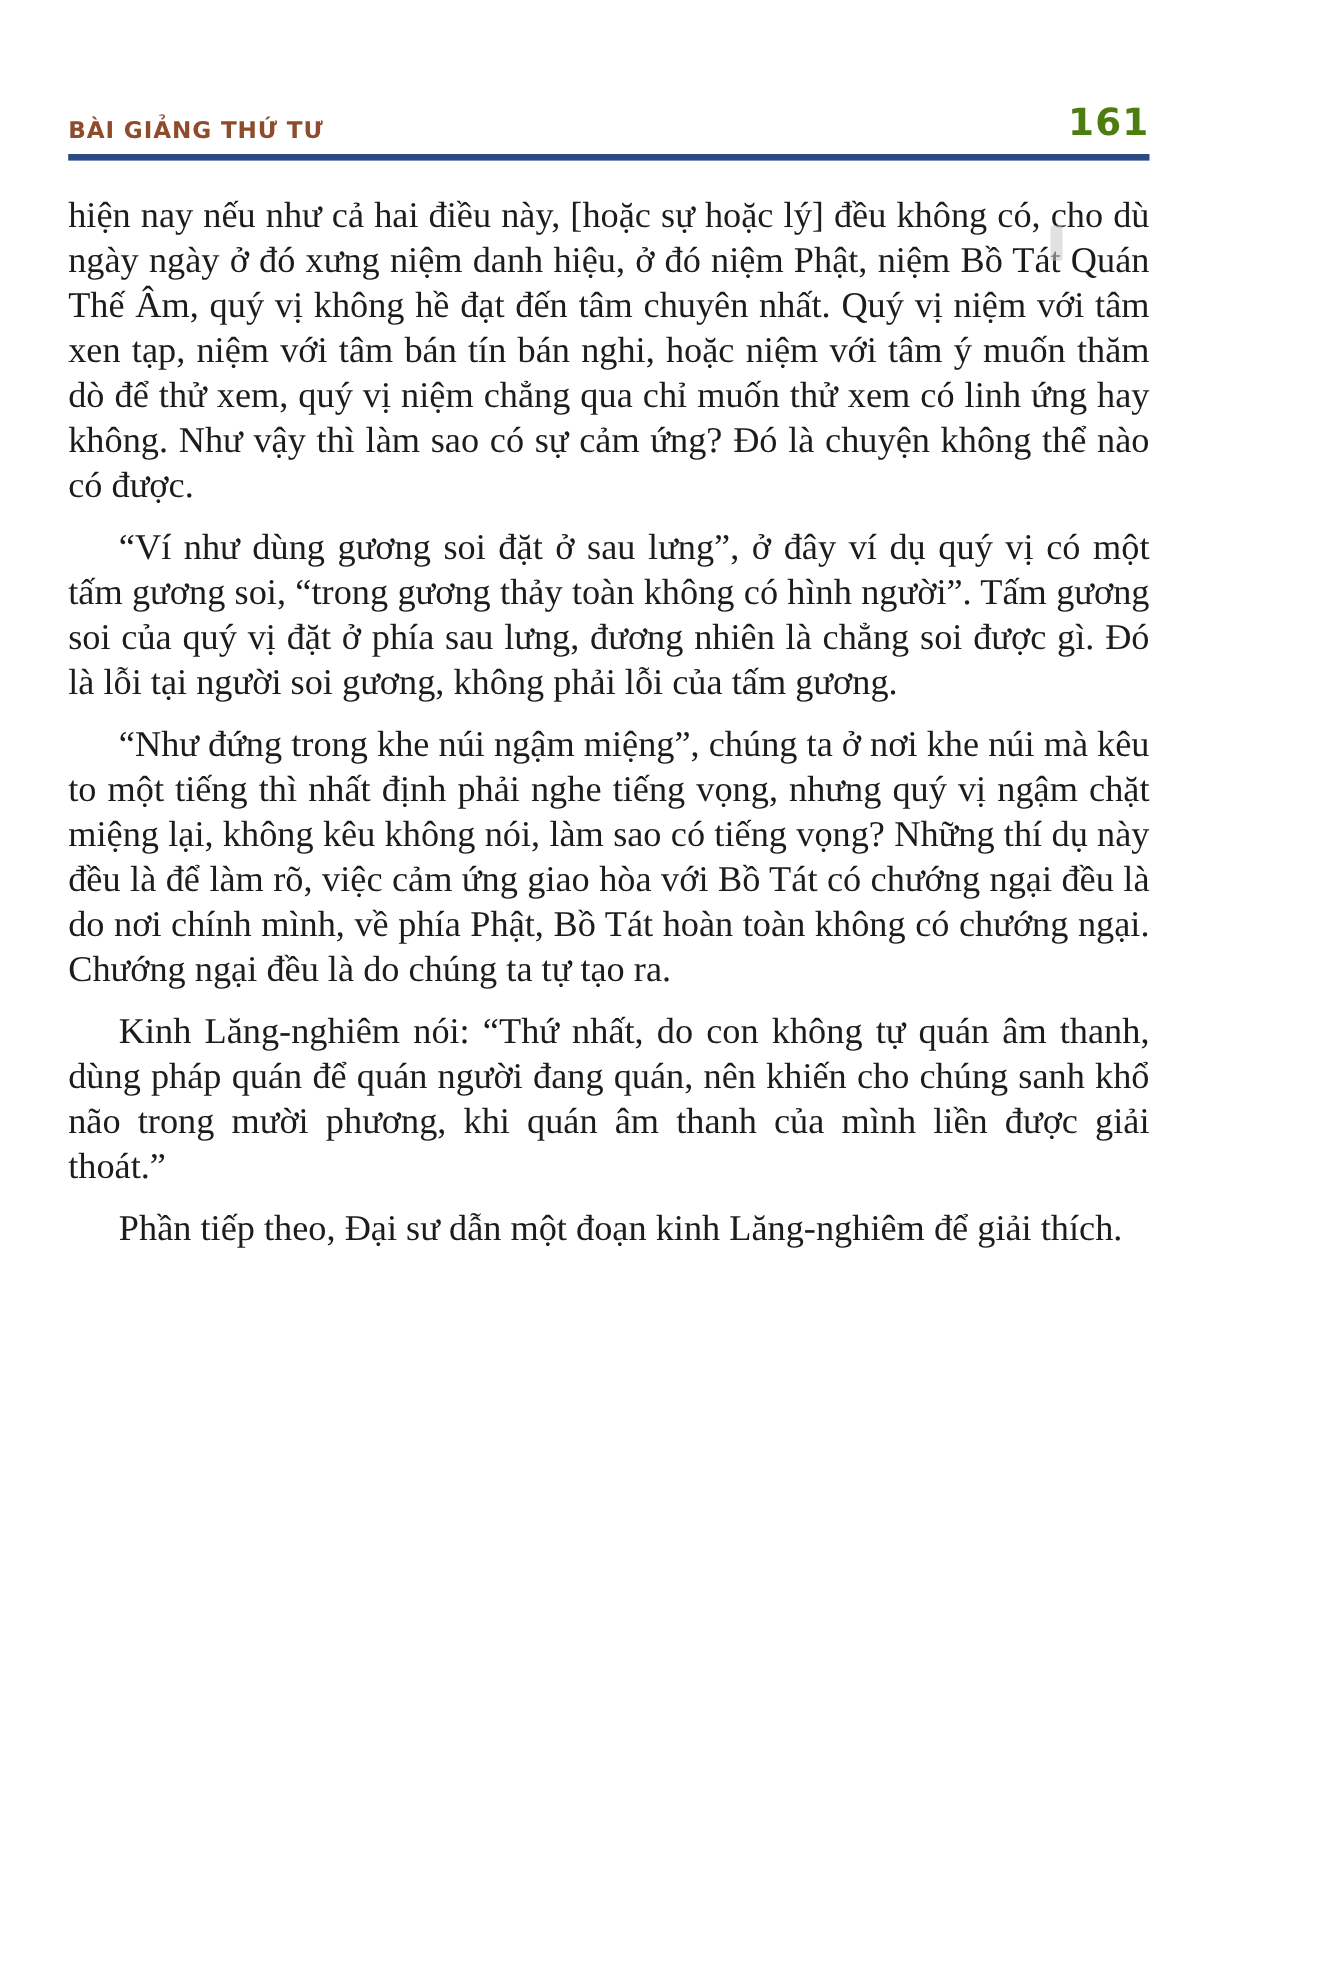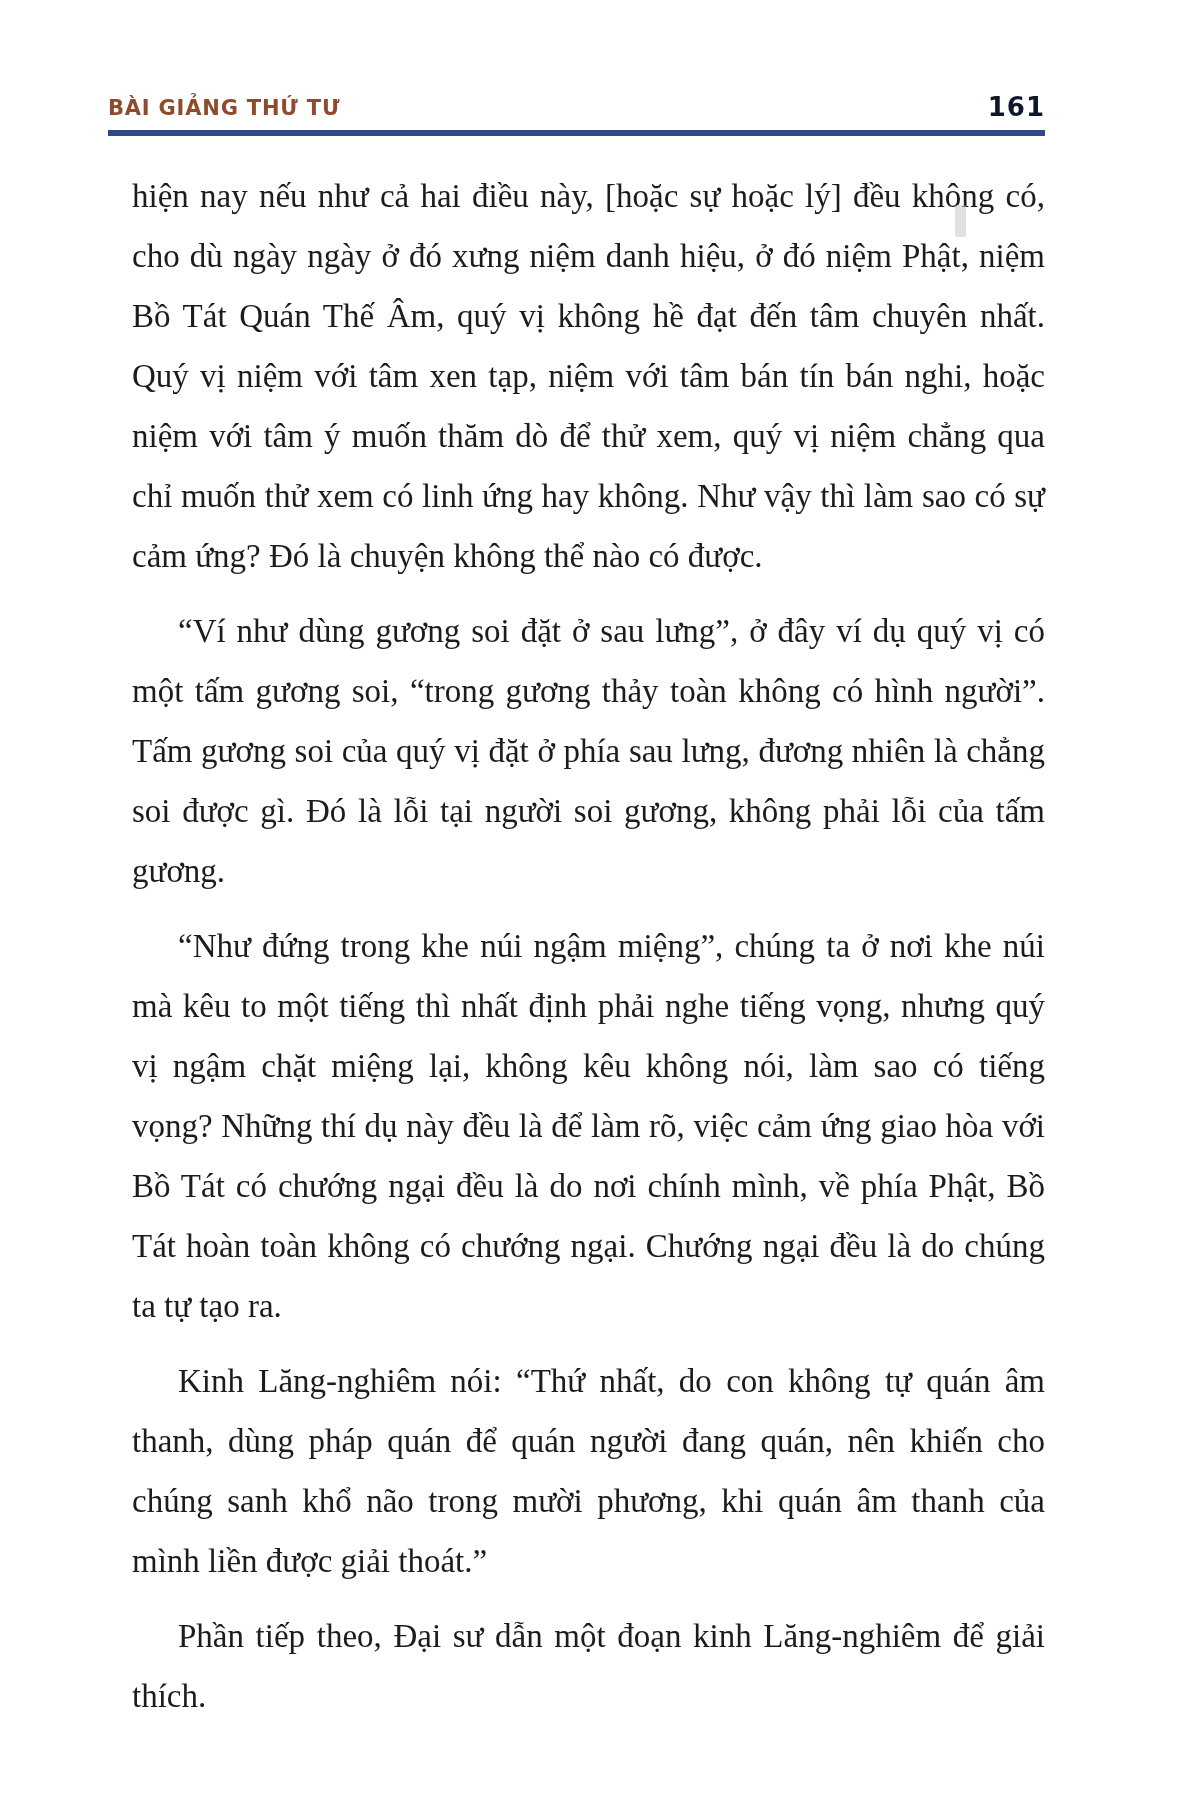--- a/index.html
+++ b/index.html
@@ -13,53 +13,52 @@
   .page{
     position:relative;
     width:1200px;
     height:1800px;
     background:var(--page-bg);
     overflow:hidden;
     font-family:"Liberation Serif","DejaVu Serif",serif;
     color:var(--body-color);
   }
   .content{
-    padding:92px 155px 0 108px;
+    padding:92px 155px 0 62px;
   }
   .header-row{
     display:flex;
     justify-content:space-between;
     align-items:flex-end;
   }
   .header-title{
     font-family:"DejaVu Sans","Liberation Sans",sans-serif;
     font-weight:bold;
     font-size:21px;
     letter-spacing:0.8px;
     color:var(--header-color);
     padding-bottom:2px;
   }
   .page-number{
     font-family:"DejaVu Sans","Liberation Sans",sans-serif;
     font-weight:bold;
-    font-size:26px;
+    font-size:34px;
     letter-spacing:1px;
-    color:#0f172a;
+    color:#4d7c0f;
   }
   .header-rule{
     margin-top:8px;
     height:6px;
     background:var(--rule-color);
   }
   .body-text{
     margin-top:30px;
     font-size:33px;
-    line-height:60px;
+    line-height:41px;
     text-align:justify;
-    margin-left:24px;
   }
   .body-text p{
     margin-top:15px;
   }
   .body-text p:first-child{
     margin-top:0;
   }
   .para-indent{
     text-indent:46px;
   }

